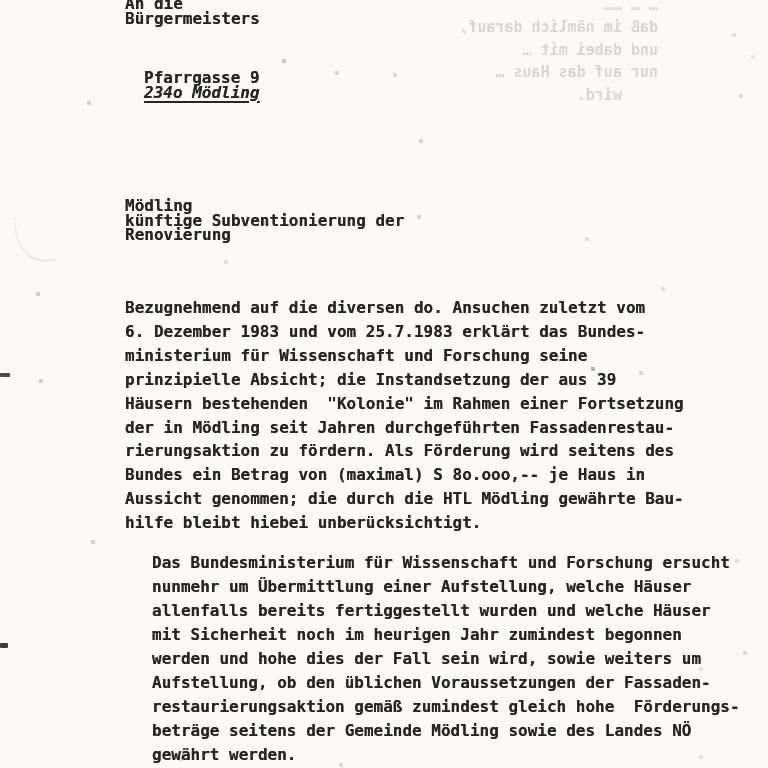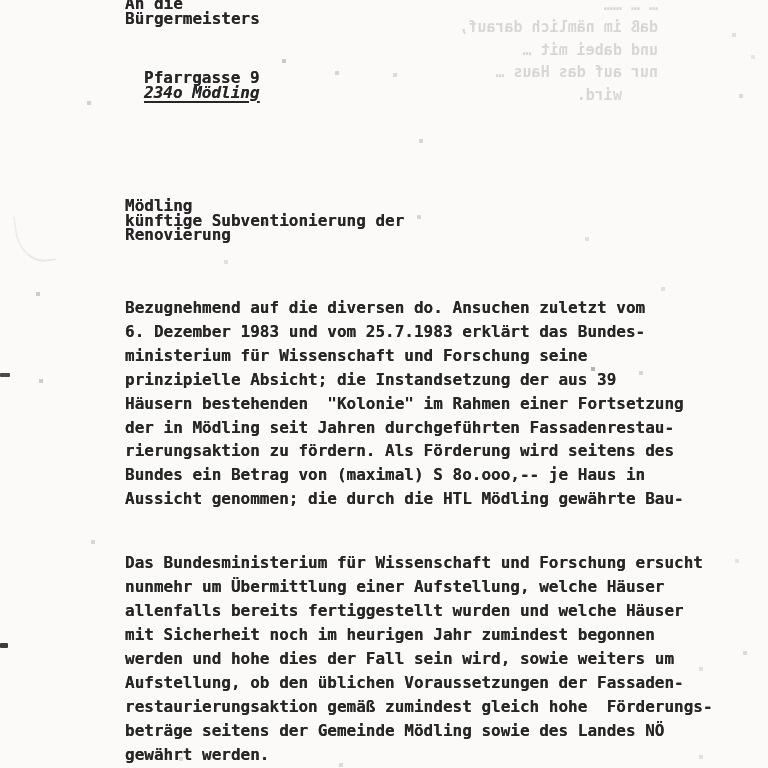--- a/index.html
+++ b/index.html
@@ -13,21 +13,21 @@
     color:#262626;
   }
   .tline{white-space:pre;}
   .block{position:absolute;left:125px;}
   .typed{font-size:16px;text-shadow:0 0 0.6px rgba(25,25,25,0.75);}
   .recipient{top:-3px;line-height:14.6px;}
   .street{top:71px;line-height:14.6px;margin-left:19px;}
   .underlined{text-decoration:underline;text-underline-offset:3px;text-decoration-thickness:1.5px;font-style:italic;}
   .subject{top:162px;line-height:14.7px;margin-top:37px;}
   .para1{top:296px;line-height:23.9px;}
-  .para2{top:551px;line-height:24px;}
+  .para2{top:551px;line-height:24px;margin-left:27px;}
   .bleed{
     position:absolute;left:434px;top:-6px;width:224px;
     font-size:15px;line-height:22.4px;
     color:#b4b4b4;opacity:0.5;
     transform:scaleX(-1);
     filter:blur(0.6px);
   }
   .crease{
     position:absolute;left:16px;top:213px;width:34px;height:46px;
     border:2px solid transparent;
@@ -100,20 +100,21 @@
   <div class="block typed para1">
       <div class="tline">Bezugnehmend auf die diversen do. Ansuchen zuletzt vom</div>
       <div class="tline">6. Dezember 1983 und vom 25.7.1983 erklärt das Bundes-</div>
       <div class="tline">ministerium für Wissenschaft und Forschung seine</div>
       <div class="tline">prinzipielle Absicht; die Instandsetzung der aus 39</div>
       <div class="tline">Häusern bestehenden  "Kolonie" im Rahmen einer Fortsetzung</div>
       <div class="tline">der in Mödling seit Jahren durchgeführten Fassadenrestau-</div>
       <div class="tline">rierungsaktion zu fördern. Als Förderung wird seitens des</div>
       <div class="tline">Bundes ein Betrag von (maximal) S 8o.ooo,-- je Haus in</div>
       <div class="tline">Aussicht genommen; die durch die HTL Mödling gewährte Bau-</div>
+      <div class="tline">hilfe bleibt hiebei unberücksichtigt.</div>
     </div>
 
   <div class="block typed para2">
       <div class="tline">Das Bundesministerium für Wissenschaft und Forschung ersucht</div>
       <div class="tline">nunmehr um Übermittlung einer Aufstellung, welche Häuser</div>
       <div class="tline">allenfalls bereits fertiggestellt wurden und welche Häuser</div>
       <div class="tline">mit Sicherheit noch im heurigen Jahr zumindest begonnen</div>
       <div class="tline">werden und hohe dies der Fall sein wird, sowie weiters um</div>
       <div class="tline">Aufstellung, ob den üblichen Voraussetzungen der Fassaden-</div>
       <div class="tline">restaurierungsaktion gemäß zumindest gleich hohe  Förderungs-</div>

